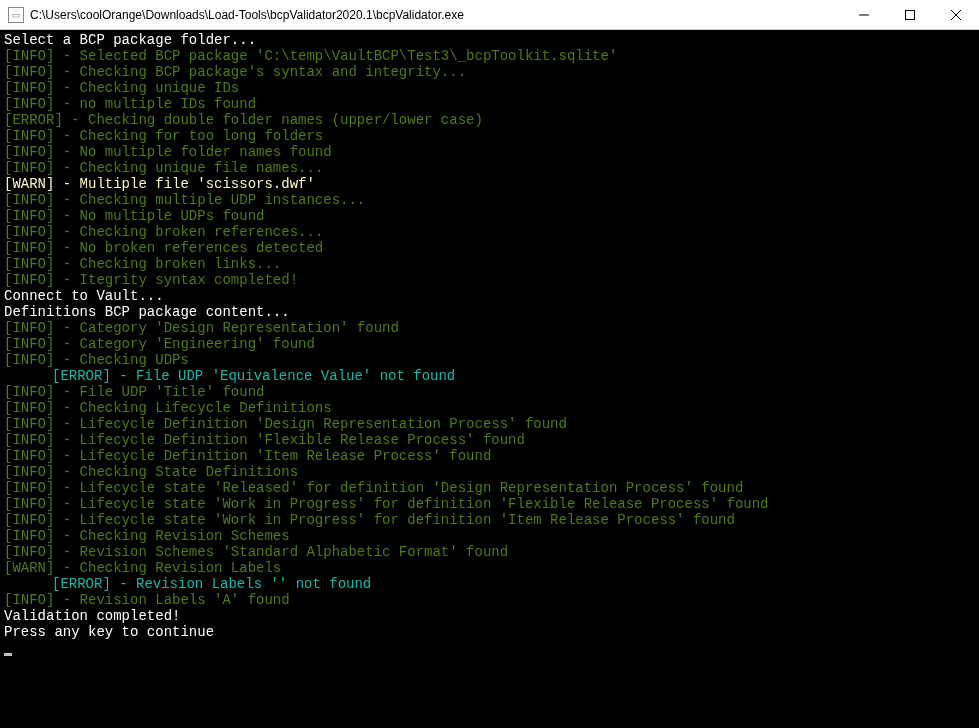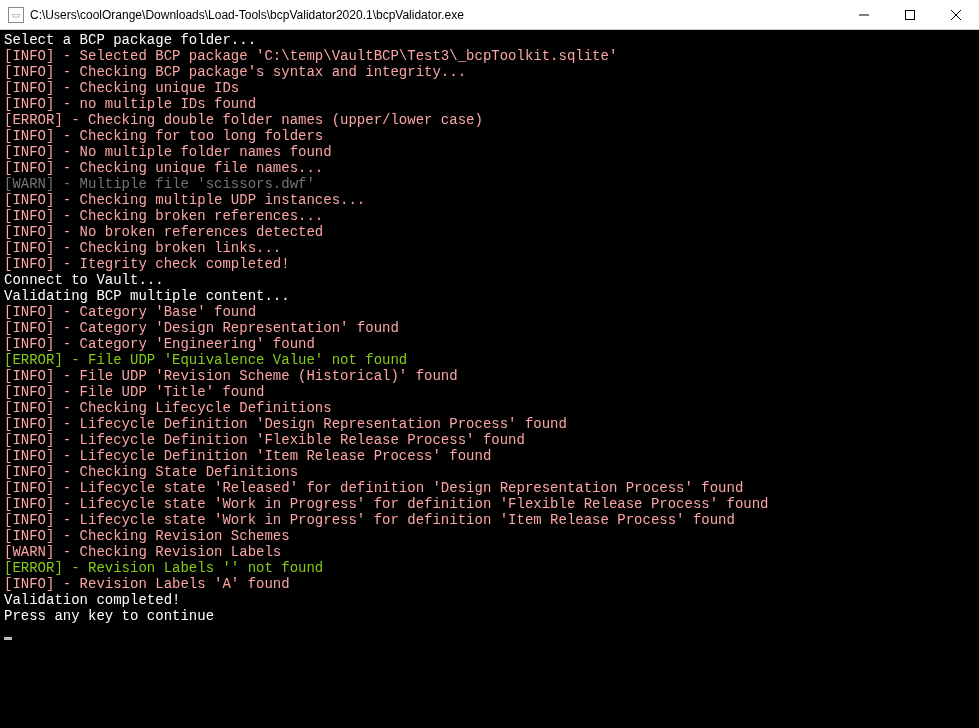--- a/index.html
+++ b/index.html
@@ -59,23 +59,23 @@
     .console .scrollbar {
       position: absolute;
       right: 0;
       top: 0;
       bottom: 0;
       width: 16px;
       background: #000;
     }
     .line { white-space: pre; }
     
-    .g  { color: #fca5a5; }
-    .y  { color: #737373; }
-    .r  { color: #84cc16; }
+    .g  { color: #4d7c0f; }
+    .y  { color: #fef9c3; }
+    .r  { color: #14b8a6; margin-left: 48px; }
     .w  { color: #ffffff; }
     .cursor {
       display: inline-block;
       width: 8px;
       height: 3px;
       background: #c0c0c0;
       vertical-align: bottom;
     }
   </style>
 </head>
@@ -110,41 +110,42 @@
       <div class="line"><span class="g">[INFO] - Selected BCP package 'C:\temp\VaultBCP\Test3\_bcpToolkit.sqlite'</span></div>
       <div class="line"><span class="g">[INFO] - Checking BCP package's syntax and integrity...</span></div>
       <div class="line"><span class="g">[INFO] - Checking unique IDs</span></div>
       <div class="line"><span class="g">[INFO] - no multiple IDs found</span></div>
       <div class="line"><span class="g">[ERROR] - Checking double folder names (upper/lower case)</span></div>
       <div class="line"><span class="g">[INFO] - Checking for too long folders</span></div>
       <div class="line"><span class="g">[INFO] - No multiple folder names found</span></div>
       <div class="line"><span class="g">[INFO] - Checking unique file names...</span></div>
       <div class="line"><span class="y">[WARN] - Multiple file 'scissors.dwf'</span></div>
       <div class="line"><span class="g">[INFO] - Checking multiple UDP instances...</span></div>
+      <div class="line"><span class="g">[INFO] - No multiple UDPs found</span></div>
       <div class="line"><span class="g">[INFO] - Checking broken references...</span></div>
       <div class="line"><span class="g">[INFO] - No broken references detected</span></div>
       <div class="line"><span class="g">[INFO] - Checking broken links...</span></div>
-      <div class="line"><span class="g">[INFO] - Itegrity check completed!</span></div>
+      <div class="line"><span class="g">[INFO] - Itegrity syntax completed!</span></div>
       <div class="line"><span class="w">Connect to Vault...</span></div>
-      <div class="line"><span class="w">Validating BCP multiple content...</span></div>
-      <div class="line"><span class="g">[INFO] - Category 'Base' found</span></div>
+      <div class="line"><span class="w">Definitions BCP package content...</span></div>
       <div class="line"><span class="g">[INFO] - Category 'Design Representation' found</span></div>
       <div class="line"><span class="g">[INFO] - Category 'Engineering' found</span></div>
+      <div class="line"><span class="g">[INFO] - Checking UDPs</span></div>
       <div class="line"><span class="r">[ERROR] - File UDP 'Equivalence Value' not found</span></div>
-      <div class="line"><span class="g">[INFO] - File UDP 'Revision Scheme (Historical)' found</span></div>
       <div class="line"><span class="g">[INFO] - File UDP 'Title' found</span></div>
       <div class="line"><span class="g">[INFO] - Checking Lifecycle Definitions</span></div>
       <div class="line"><span class="g">[INFO] - Lifecycle Definition 'Design Representation Process' found</span></div>
       <div class="line"><span class="g">[INFO] - Lifecycle Definition 'Flexible Release Process' found</span></div>
       <div class="line"><span class="g">[INFO] - Lifecycle Definition 'Item Release Process' found</span></div>
       <div class="line"><span class="g">[INFO] - Checking State Definitions</span></div>
       <div class="line"><span class="g">[INFO] - Lifecycle state 'Released' for definition 'Design Representation Process' found</span></div>
       <div class="line"><span class="g">[INFO] - Lifecycle state 'Work in Progress' for definition 'Flexible Release Process' found</span></div>
       <div class="line"><span class="g">[INFO] - Lifecycle state 'Work in Progress' for definition 'Item Release Process' found</span></div>
       <div class="line"><span class="g">[INFO] - Checking Revision Schemes</span></div>
+      <div class="line"><span class="g">[INFO] - Revision Schemes 'Standard Alphabetic Format' found</span></div>
       <div class="line"><span class="g">[WARN] - Checking Revision Labels</span></div>
       <div class="line"><span class="r">[ERROR] - Revision Labels '' not found</span></div>
       <div class="line"><span class="g">[INFO] - Revision Labels 'A' found</span></div>
       <div class="line"><span class="w">Validation completed!</span></div>
       <div class="line"><span class="w">Press any key to continue</span></div>
     </div>
   <div class="line"><span class="cursor"></span></div>
   <div class="scrollbar"></div>
 </div>
 

